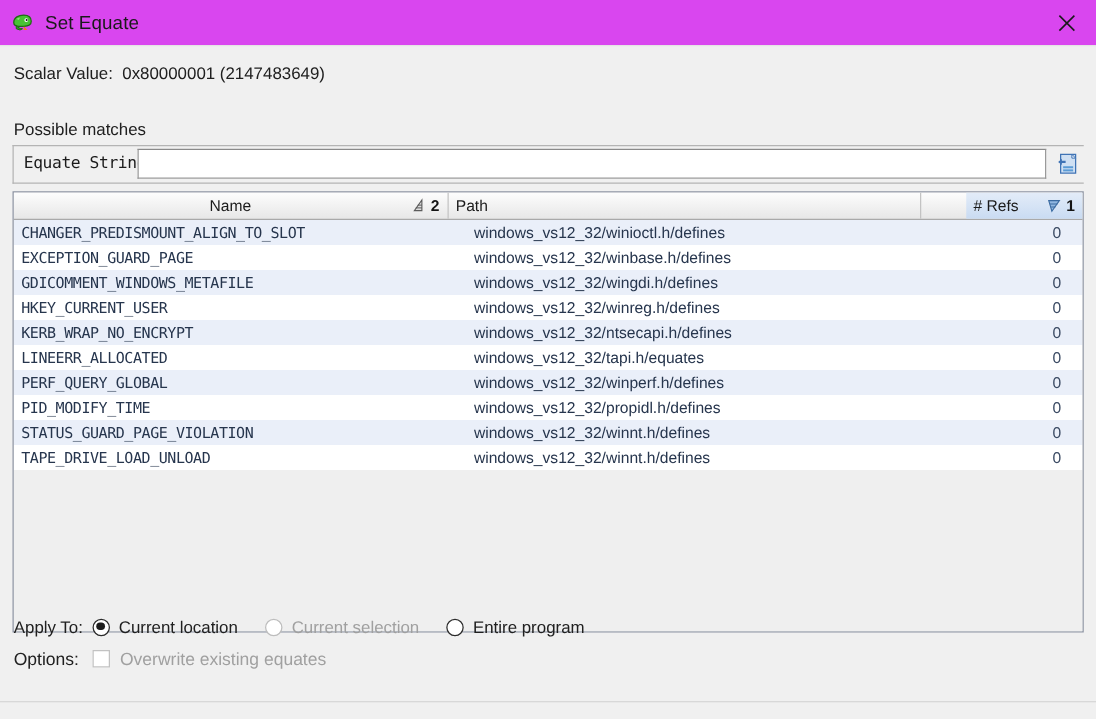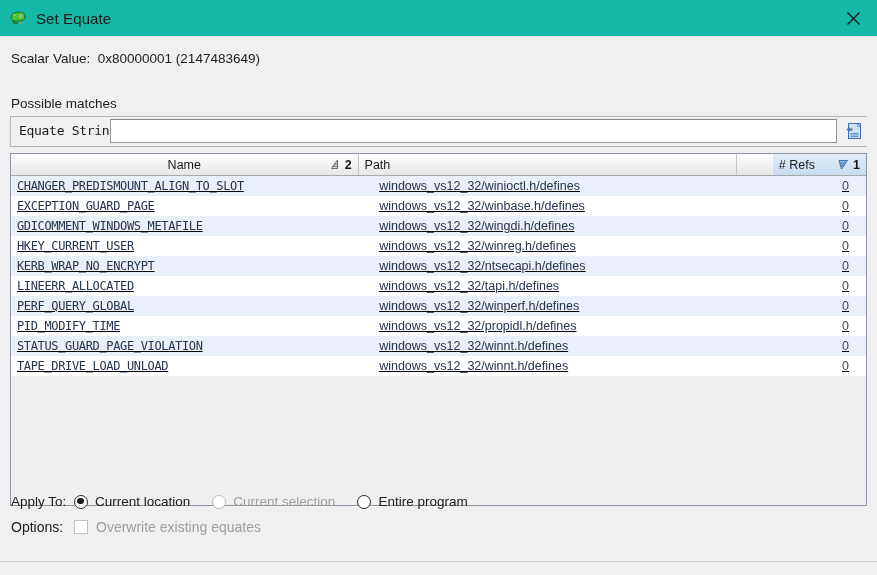--- a/index.html
+++ b/index.html
@@ -14,21 +14,21 @@
     position: relative;
     width: 877px; height: 575px;
     background: #f0f0f0;
     box-sizing: border-box;
   }
 
   
   .titlebar {
     position: absolute; left: 0; top: 0;
     width: 877px; height: 36px;
-    background: #14b8a6;
+    background: #d946ef;
     display: flex; align-items: center;
   }
   .title-icon {
     margin-left: 9px; margin-right: 9px;
     width: 18px; height: 18px;
     display: block;
   }
   .title-text {
     font-size: 15px; color: #1a1a1a;
     font-family: "Liberation Sans", sans-serif;
@@ -136,21 +136,21 @@
     margin-left: 36px;
   }
   .th-label { flex: 0 0 auto; }
   .th .sort-group {
     position: absolute; right: 6px; top: 0;
     height: 100%;
     display: flex; align-items: center; gap: 3px;
   }
   .sort-num { font-size: 12.5px; font-weight: bold; color: #141414; }
 
-  .table-body { position: relative; text-decoration: underline; }
+  .table-body { position: relative; }
   .trow {
     display: flex;
     height: 20px;
     align-items: center;
     font-size: 12.5px;
     box-sizing: border-box;
   }
   .trow.odd  { background: #eaeff9; }
   .trow.even { background: #ffffff; }
   .td {
@@ -337,21 +337,21 @@
             <div class="td path">windows_vs12_32/winreg.h/defines</div>
             <div class="td refs">0</div>
           </div>
           <div class="trow odd">
             <div class="td name">KERB_WRAP_NO_ENCRYPT</div>
             <div class="td path">windows_vs12_32/ntsecapi.h/defines</div>
             <div class="td refs">0</div>
           </div>
           <div class="trow even">
             <div class="td name">LINEERR_ALLOCATED</div>
-            <div class="td path">windows_vs12_32/tapi.h/defines</div>
+            <div class="td path">windows_vs12_32/tapi.h/equates</div>
             <div class="td refs">0</div>
           </div>
           <div class="trow odd">
             <div class="td name">PERF_QUERY_GLOBAL</div>
             <div class="td path">windows_vs12_32/winperf.h/defines</div>
             <div class="td refs">0</div>
           </div>
           <div class="trow even">
             <div class="td name">PID_MODIFY_TIME</div>
             <div class="td path">windows_vs12_32/propidl.h/defines</div>

